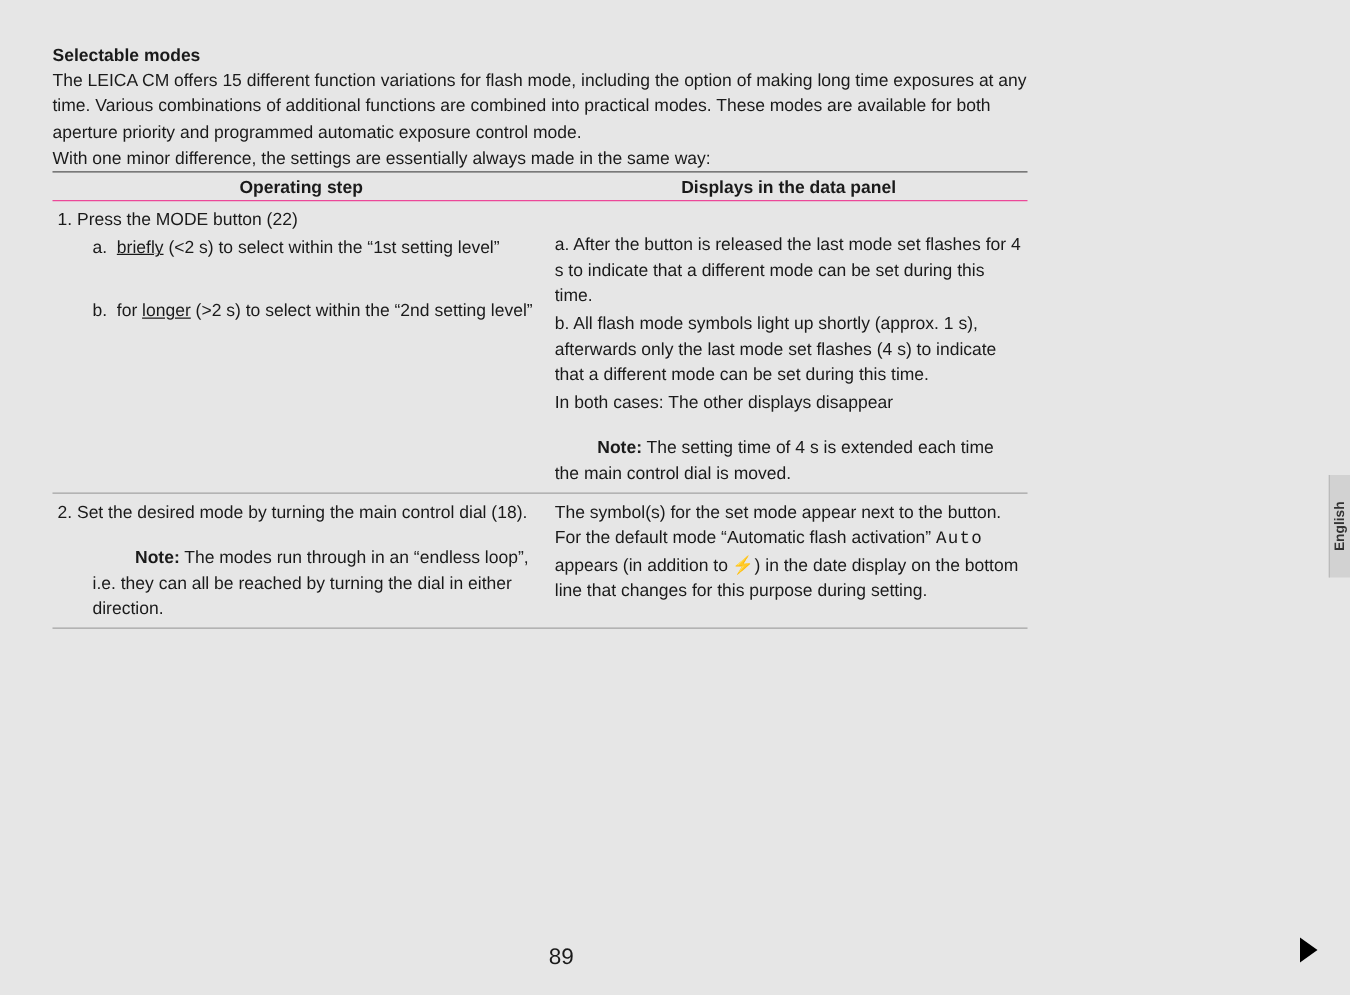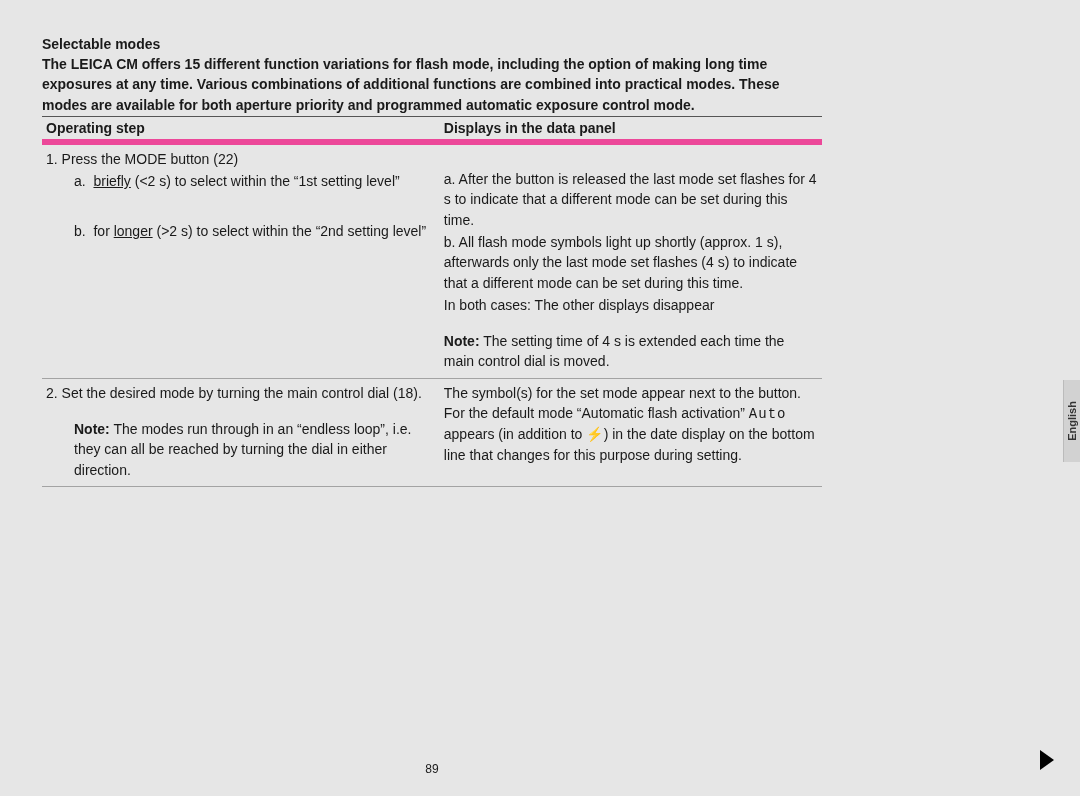--- a/index.html
+++ b/index.html
@@ -20,65 +20,65 @@
     height: 796px;
     position: relative;
   }
   .section-title {
     font-weight: bold;
     margin-bottom: 2px;
   }
   .intro p {
     margin: 0 0 1px 0;
     line-height: 1.45;
-    font-weight: bold;
   }
   .setting-label {
     font-weight: bold;
     margin-top: 24px;
     margin-bottom: 4px;
   }
   table.mode-table {
     border-collapse: collapse;
     width: 100%;
     table-layout: fixed;
   }
   table.mode-table th {
-    text-align: left;
+    text-align: center;
     font-weight: bold;
     border-top: 1px solid #555;
-    border-bottom: 6px solid #ec4899;
+    border-bottom: 1px solid #ec4899;
     padding: 3px 4px;
     vertical-align: top;
   }
   table.mode-table td {
     border-bottom: 1px solid #a3a3a3;
     padding: 4px 4px;
     vertical-align: top;
     line-height: 1.45;
   }
   table.mode-table td p {
     margin: 0 0 2px 0;
   }
   table.mode-table td p.indent {
     padding-left: 28px;
   }
   table.mode-table td p.indent2 {
     padding-left: 48px;
     text-indent: -20px;
   }
-  .note-label { font-weight: bold; }
+  .note-label { font-weight: bold; margin-left: 34px; }
   .underline { text-decoration: underline; }
   .page-number {
     position: absolute;
     bottom: 20px;
     left: 0;
     width: 100%;
     text-align: center;
-    font-size: 12px;
+    font-size: 18px;
+    padding-left: 17px;
   }
   .side-tab {
     position: absolute;
     right: 0;
     top: 380px;
     width: 16px;
     height: 82px;
     background: #d2d2d2;
     border-left: 1px solid #bbb;
   }
@@ -112,20 +112,21 @@
   .spacer { height: 14px; }
 </style>
 </head>
 <body>
 
 <div class="page">
 
   <div class="intro">
     <div class="section-title">Selectable modes</div>
     <p>The LEICA CM offers 15 different function variations for flash mode, including the option of making long time exposures at any time. Various combinations of additional functions are combined into practical modes. These modes are available for both aperture priority and programmed automatic exposure control mode.</p>
+    <p>With one minor difference, the settings are essentially always made in the same way:</p>
   </div>
 
 
   <table class="mode-table">
     <colgroup>
         <col style="width:51%">
         <col style="width:49%">
       </colgroup>
     <thead>
       <tr>

